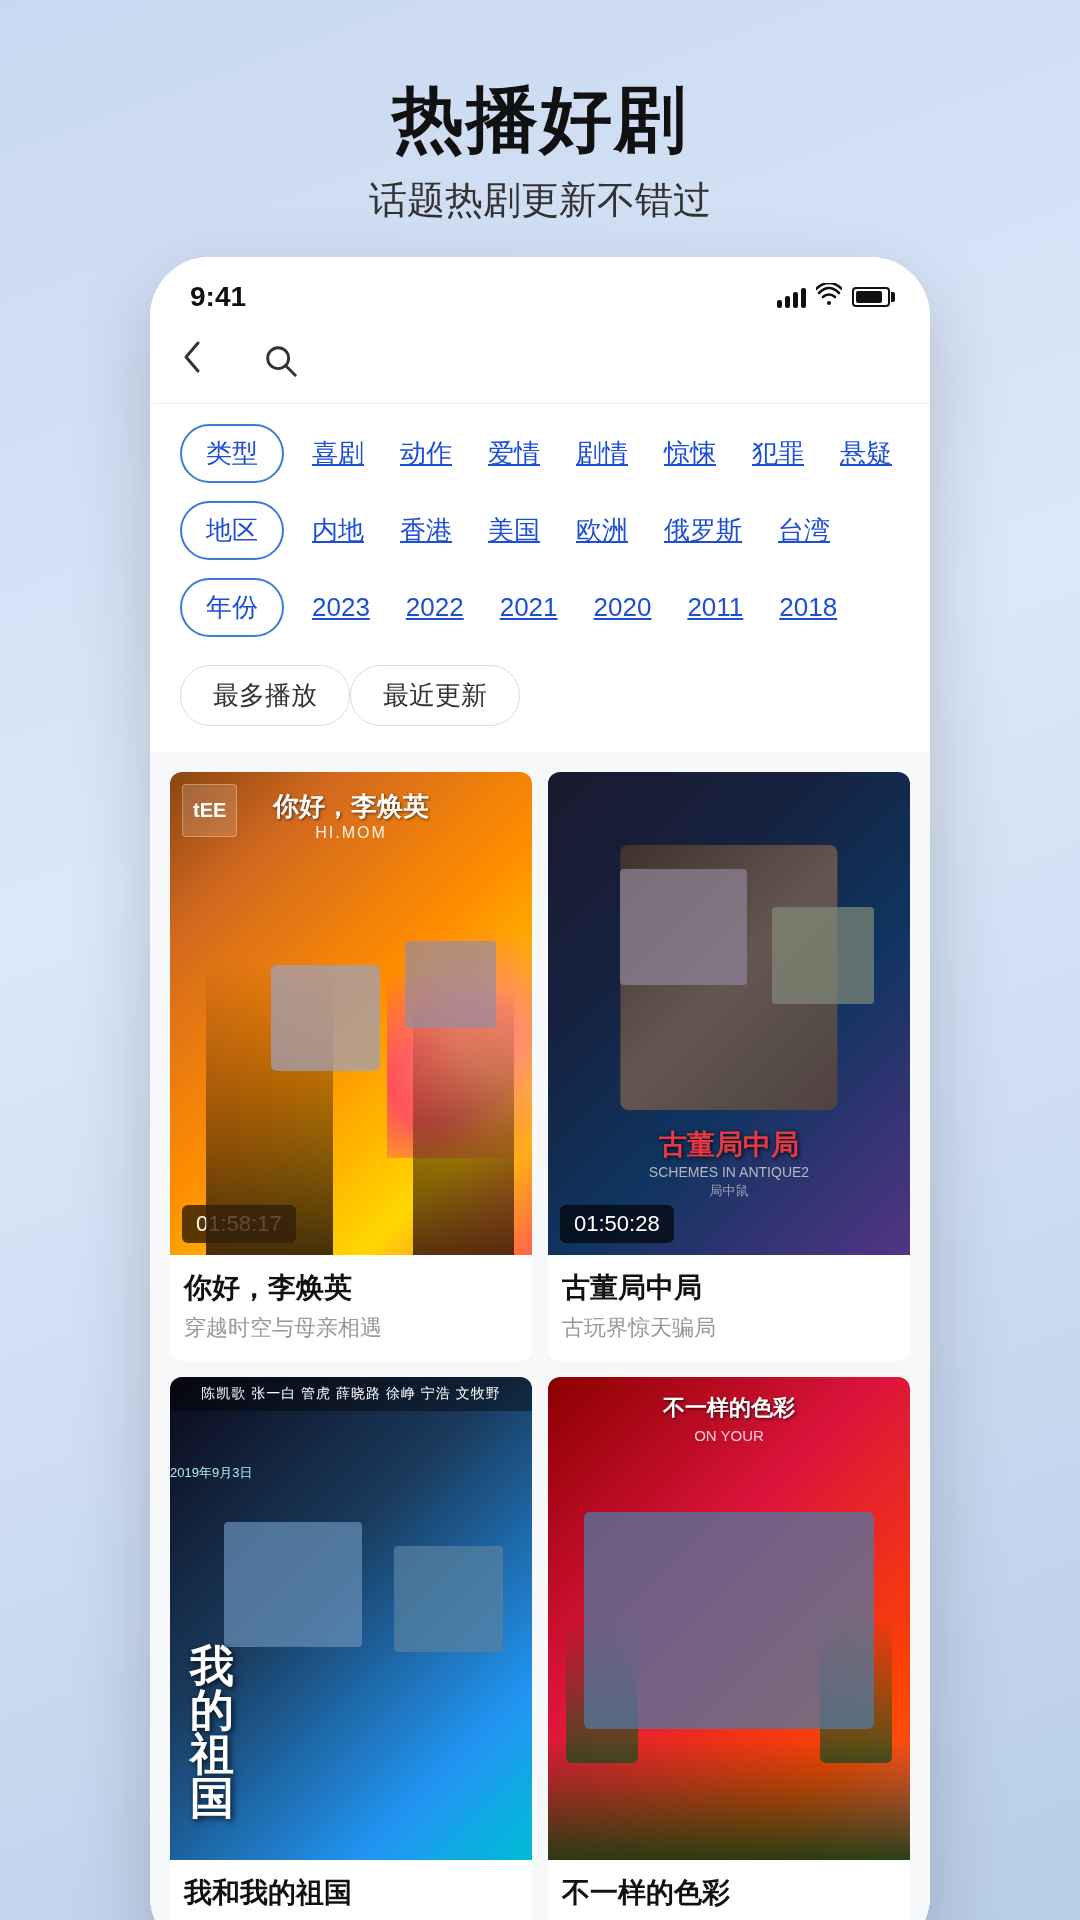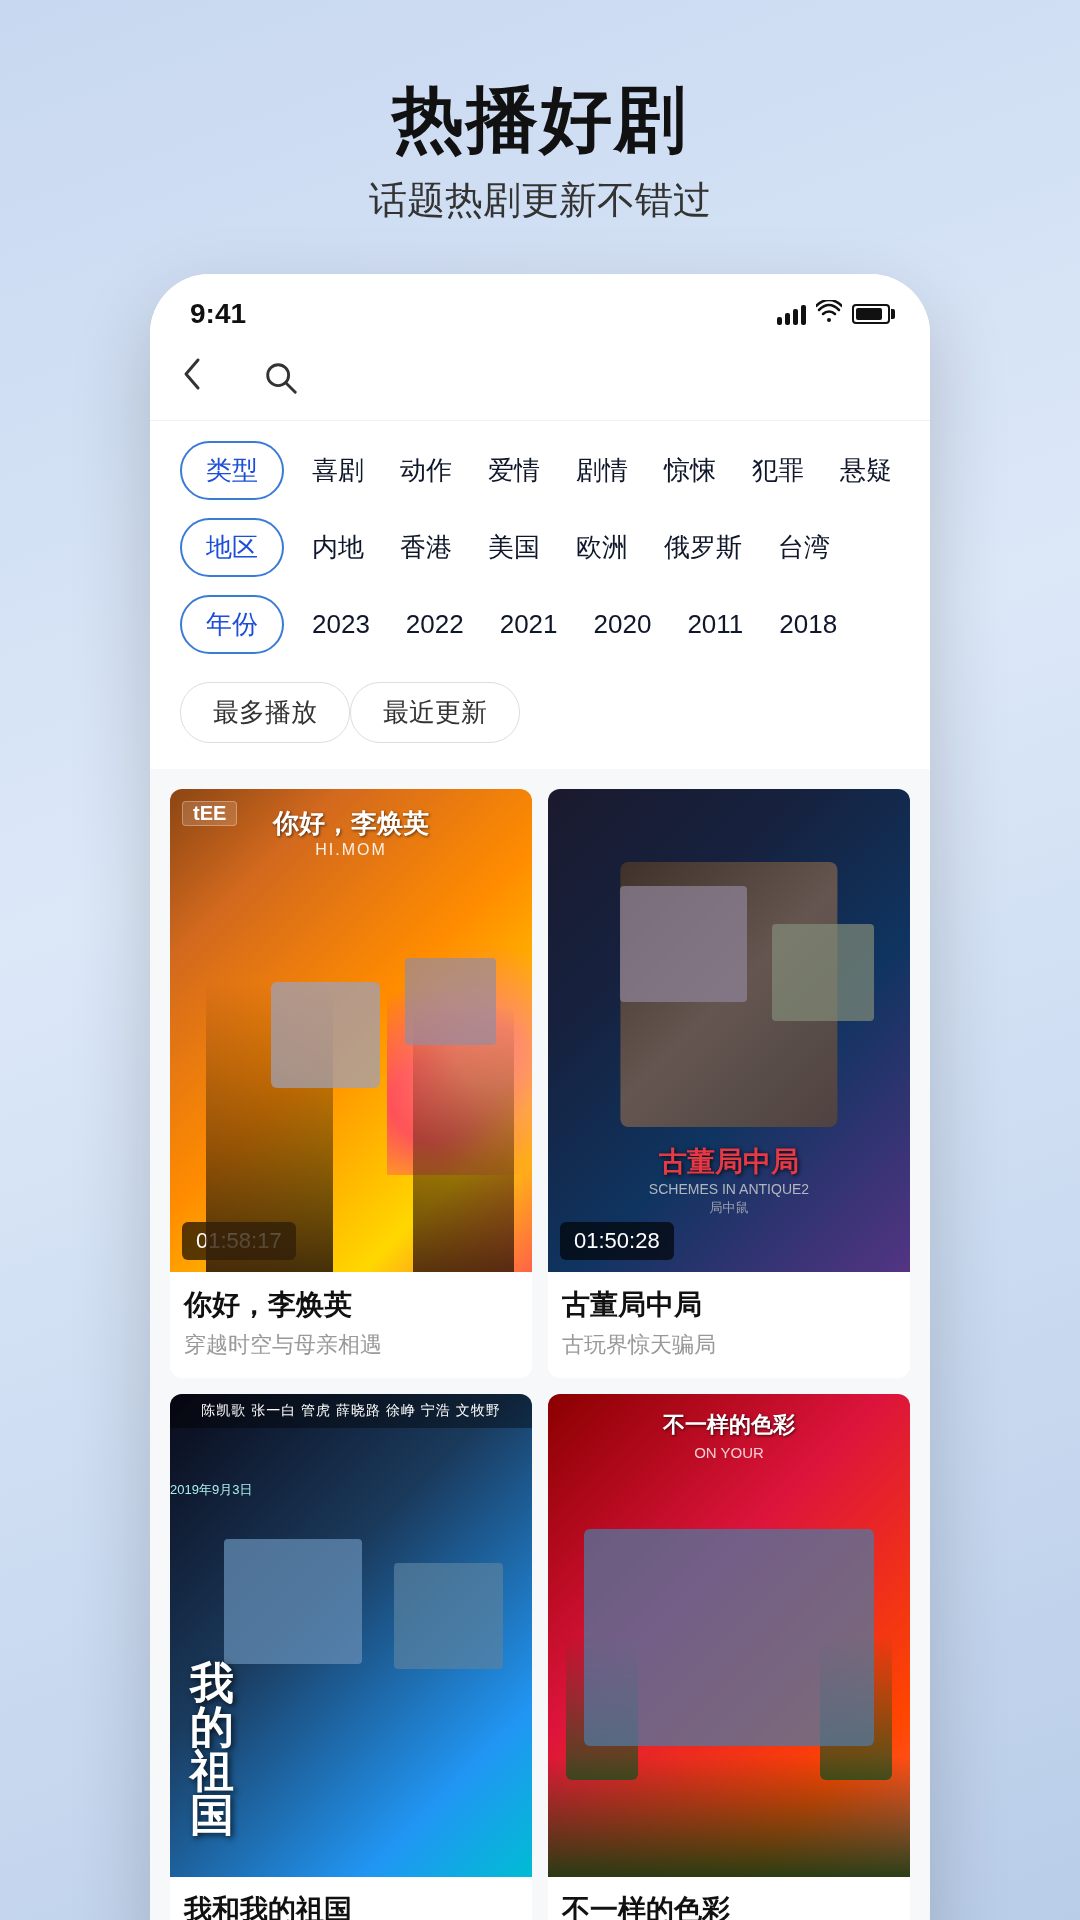--- a/index.html
+++ b/index.html
@@ -11,21 +11,21 @@
       background: linear-gradient(160deg, #c8d8f0 0%, #dce8f8 40%, #b8cce8 100%);
       font-family: -apple-system, 'PingFang SC', 'Microsoft YaHei', sans-serif;
       display: flex;
       flex-direction: column;
       align-items: center;
       padding-top: 80px;
     }
 
     .page-header {
       text-align: center;
-      margin-bottom: 48px;
+      margin-bottom: 31px;
     }
 
     .page-title {
       font-size: 72px;
       font-weight: 900;
       color: #111;
       letter-spacing: 2px;
       line-height: 1.1;
     }
 
@@ -184,23 +184,24 @@
     }
 
     .filter-items {
       display: flex;
       gap: 20px;
       flex-wrap: wrap;
     }
 
     .filter-item {
       font-size: 26px;
-      color: #0f172a;
+      color: #1d4ed8;
       padding: 10px 8px;
       cursor: pointer;
+      text-decoration: underline;
     }
 
     
     .sort-row {
       display: flex;
       padding: 10px 0 6px;
     }
 
     .sort-btn {
       border: 1.5px solid #ddd;
@@ -306,21 +307,21 @@
     }
 
     .tee-badge {
       position: absolute;
       top: 12px;
       left: 12px;
       background: rgba(255,255,255,0.15);
       border: 1px solid rgba(255,255,255,0.3);
       color: #fff;
       font-size: 20px;
-      padding: 0 10px;
+      padding: 14px 10px;
       border-radius: 4px;
       font-weight: bold;
     }
   </style>
 </head>
 <body>
 
 <div class="page-header">
   <div class="page-title">热播好剧</div>
   <div class="page-subtitle">话题热剧更新不错过</div>

